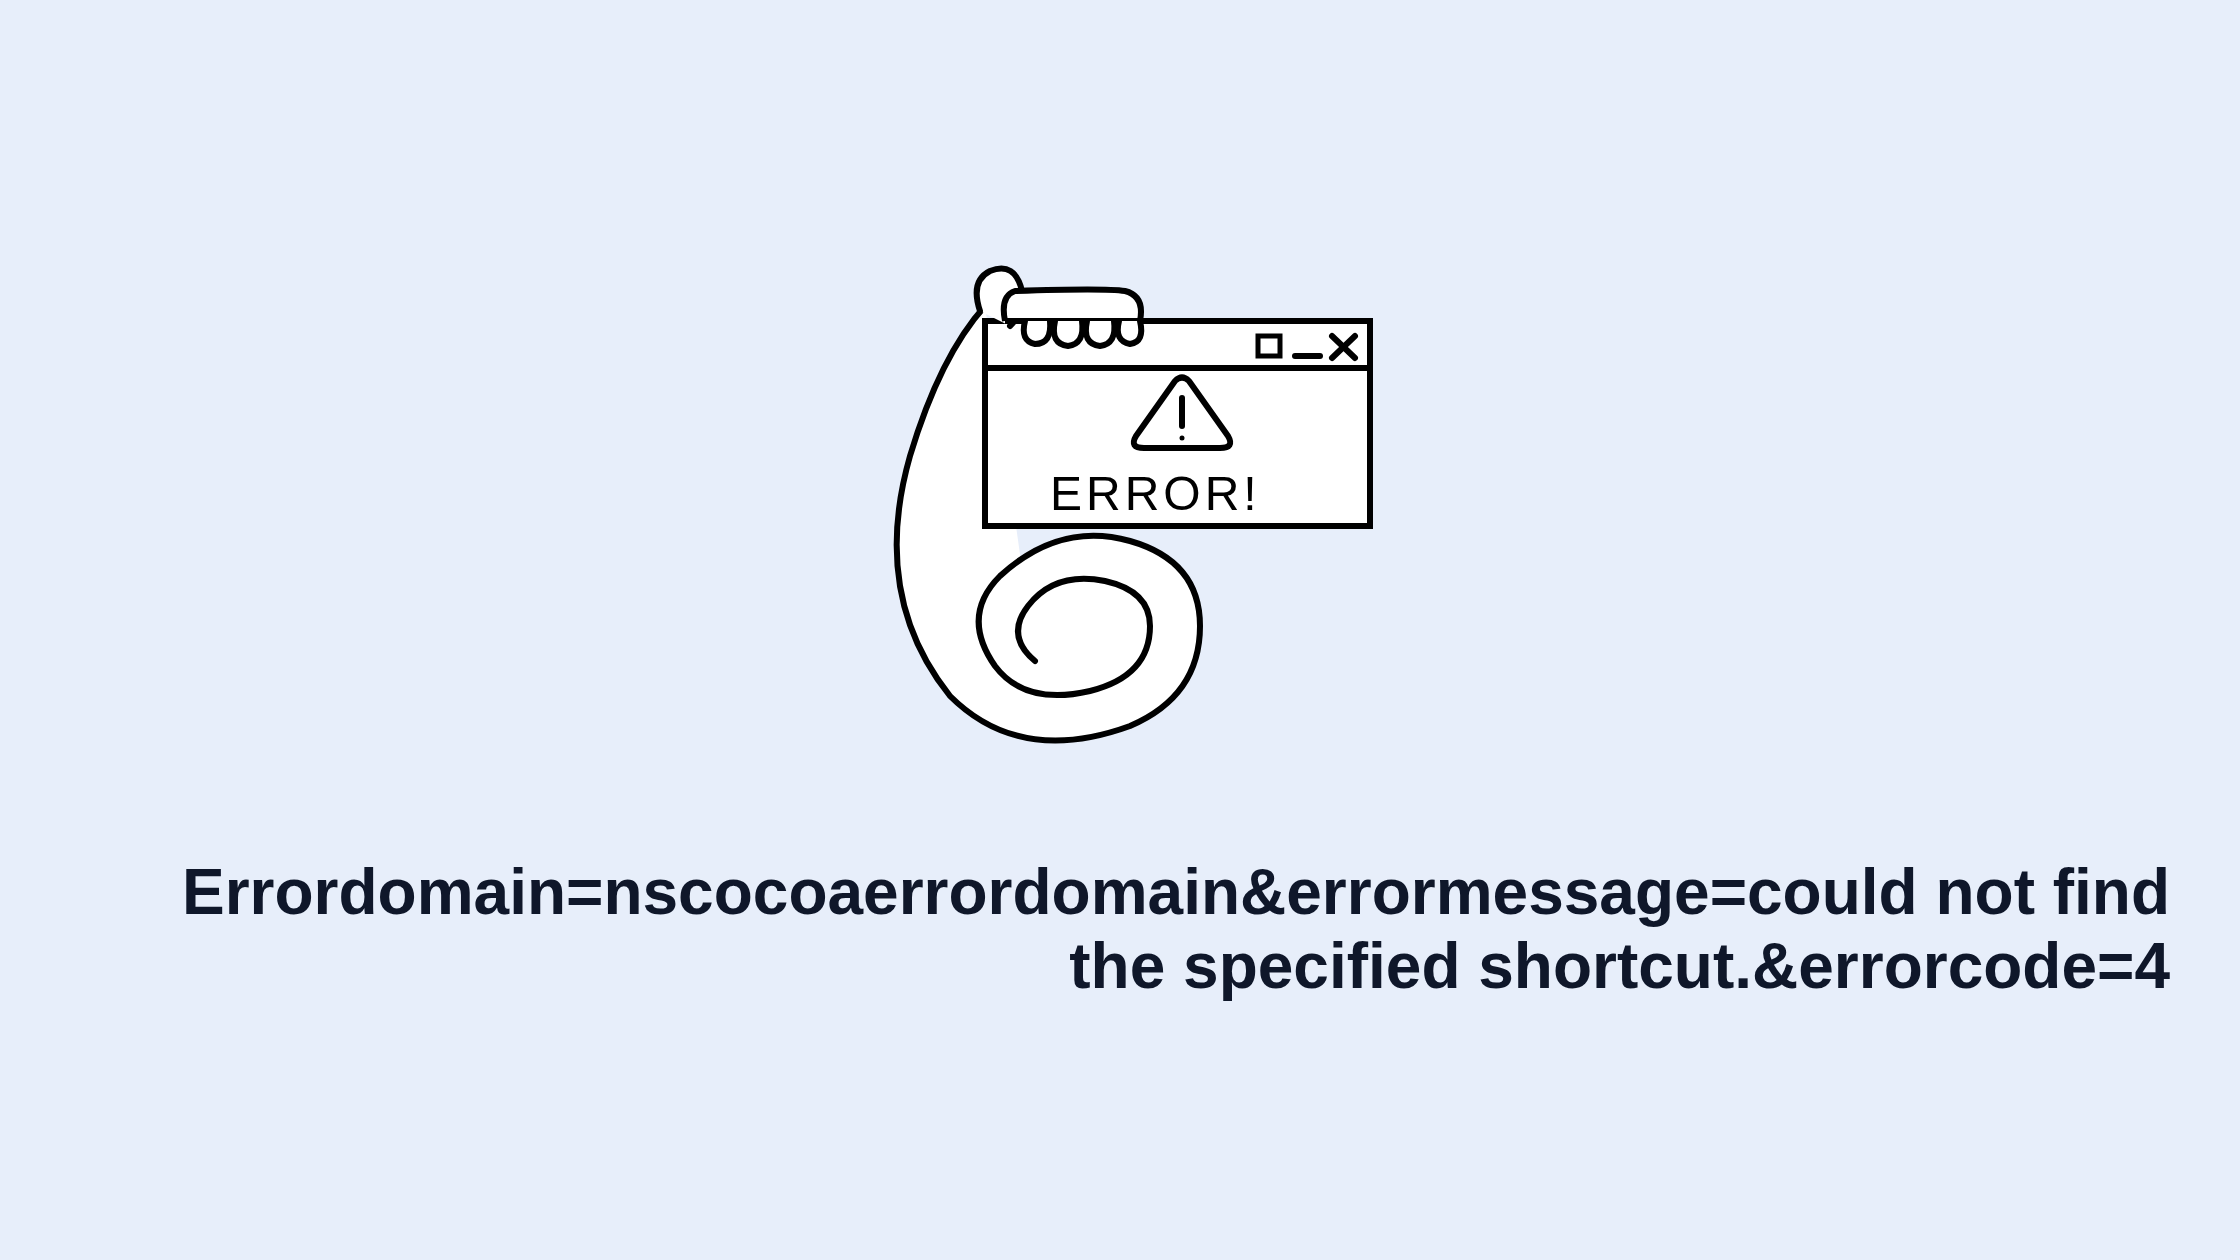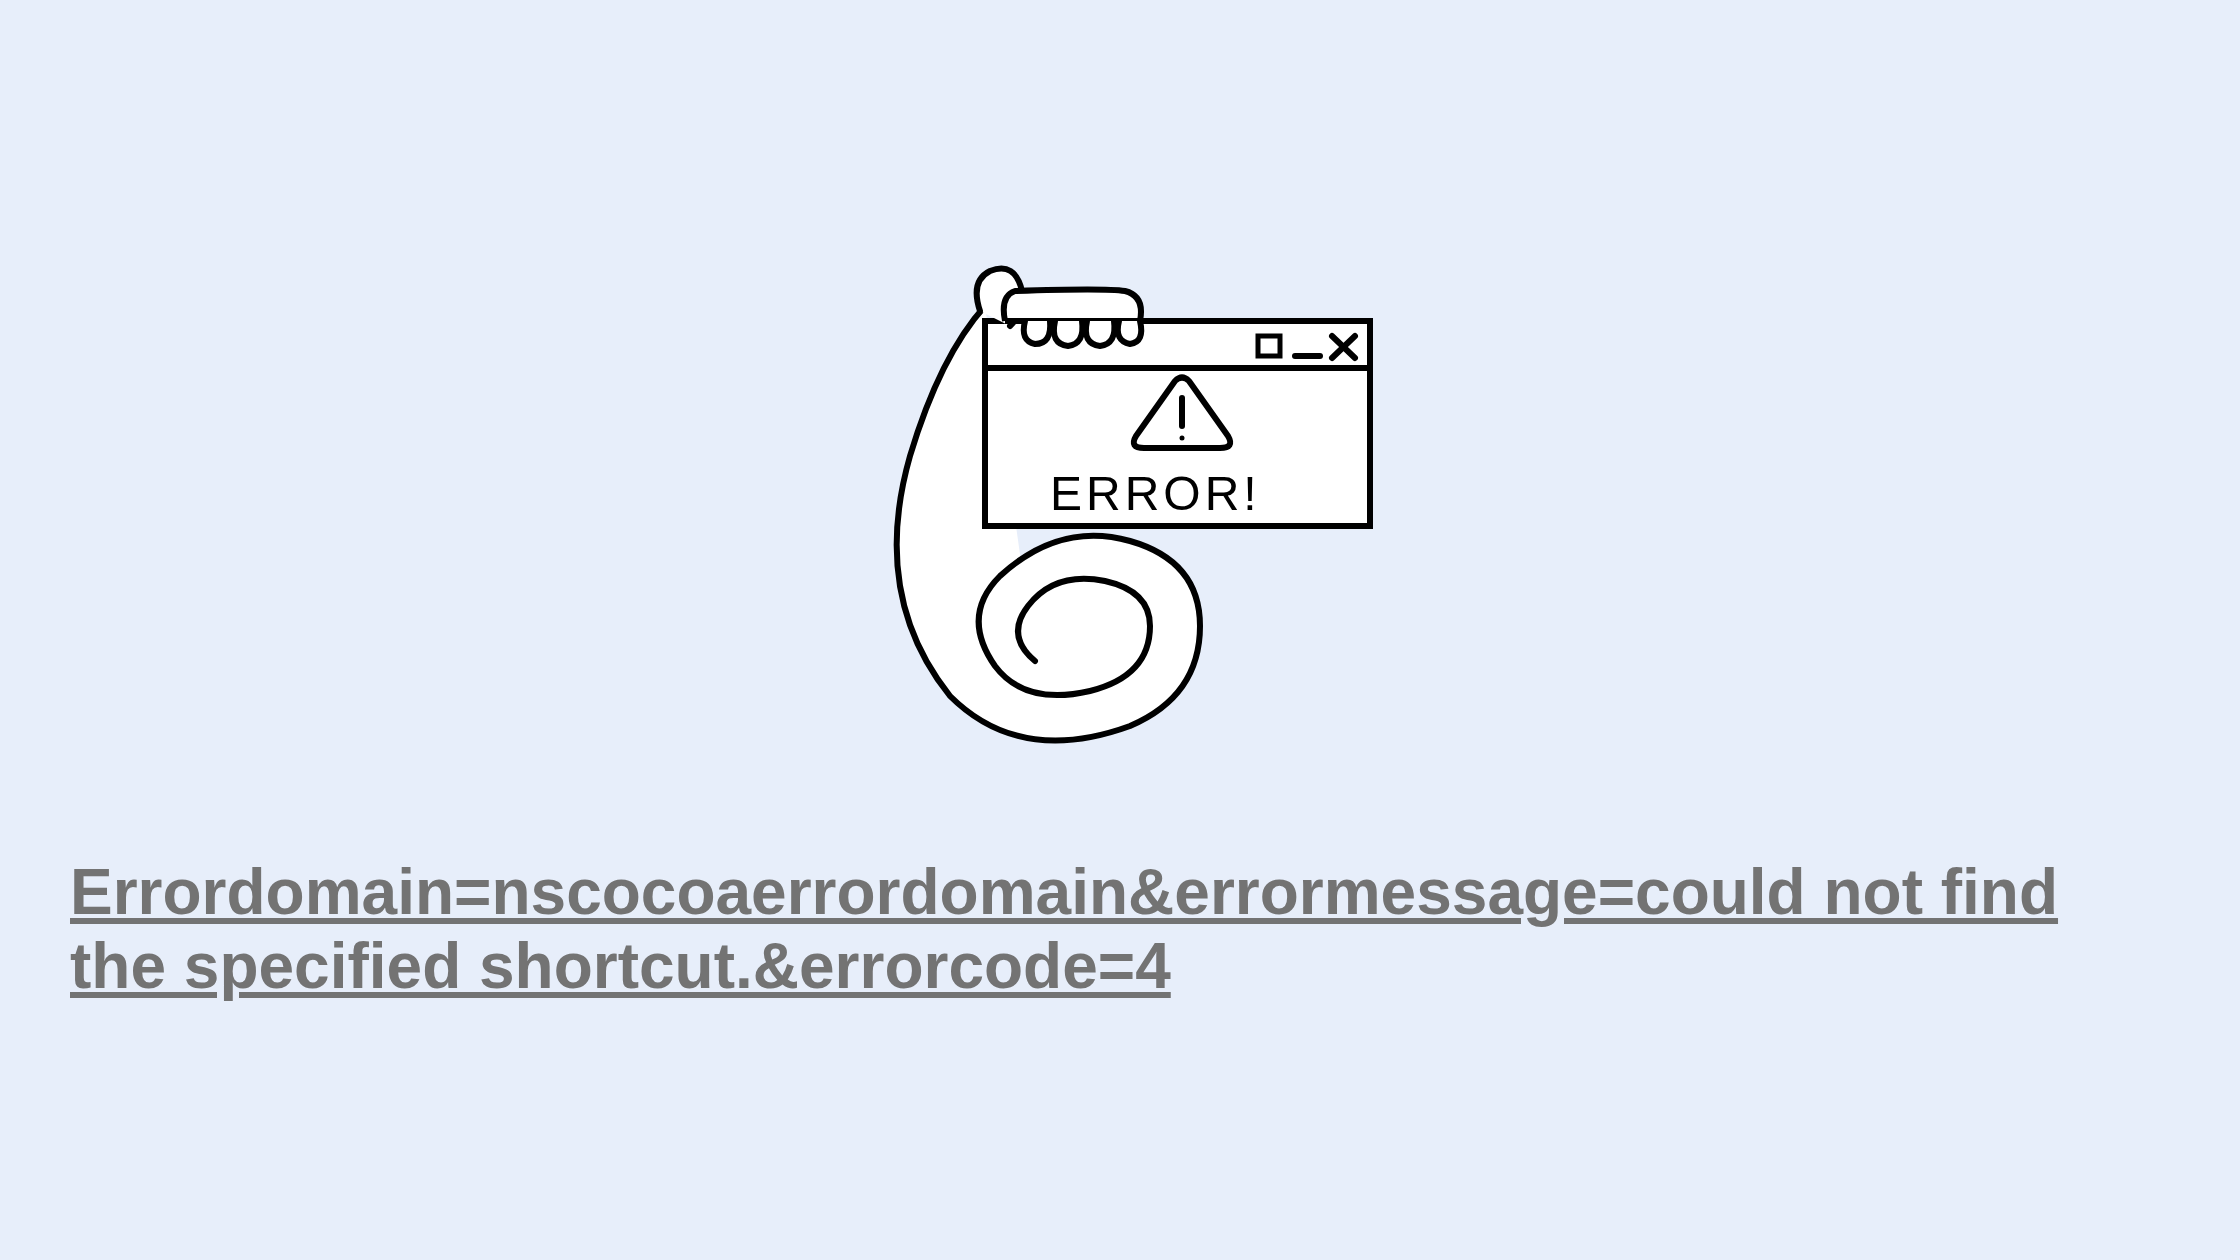--- a/index.html
+++ b/index.html
@@ -39,26 +39,25 @@
       left: 210px;
       font-size: 48px;
       font-weight: 400;
       letter-spacing: 4px;
       font-family: 'Comic Sans MS', 'Marker Felt', sans-serif;
       color: #000;
     }
     .error-message {
       font-size: 64px;
       font-weight: 800;
-      color: #737373;
-      text-align: left;
+      color: #0f172a;
+      text-align: right;
       max-width: 2100px;
       line-height: 1.15;
       word-break: break-word;
-      text-decoration: underline;
     }
   </style>
 </head>
 <body>
 
 <div class="content-wrapper">
 
   <div class="illustration">
     <svg viewBox="0 0 560 500" xmlns="http://www.w3.org/2000/svg">
 

